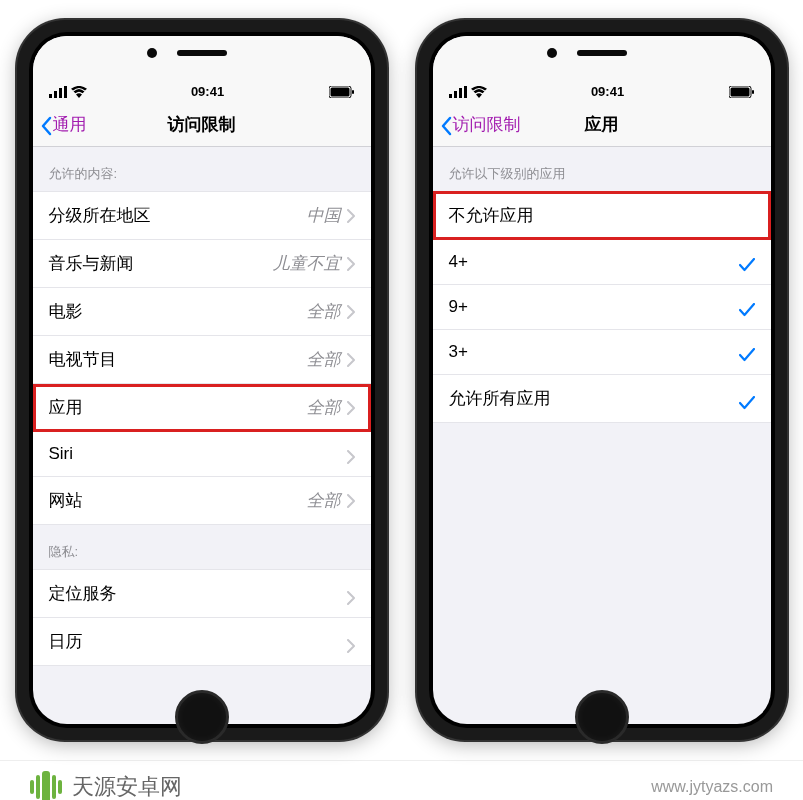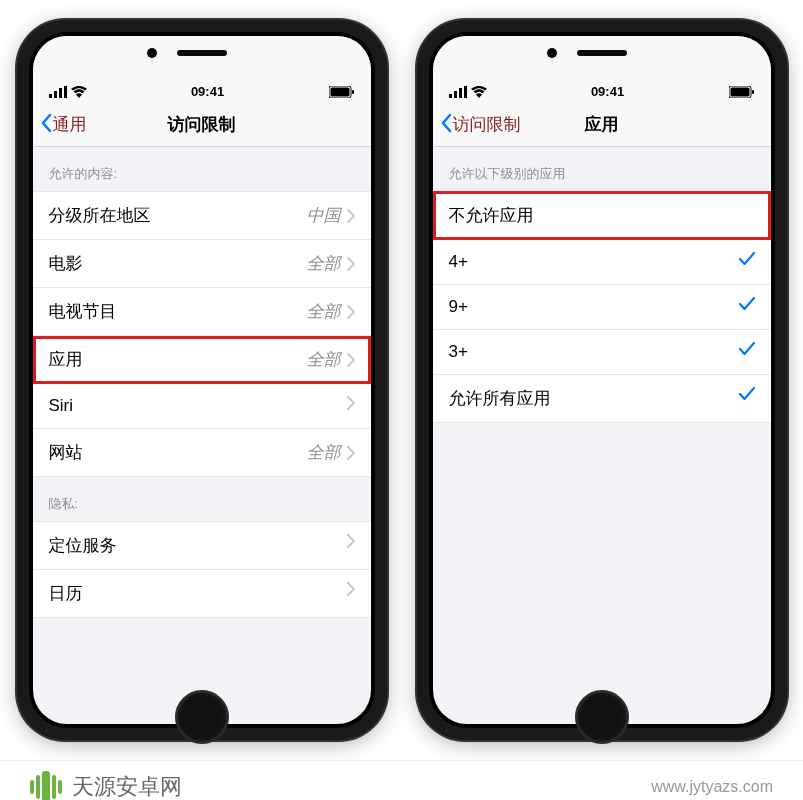--- a/index.html
+++ b/index.html
@@ -90,22 +90,22 @@
     .nav-bar {
       display: flex;
       align-items: center;
       padding: 8px 6px 10px;
       background: #f8f8f8;
       border-bottom: 1px solid #d1d1d6;
       position: relative;
     }
     .back-button {
       display: flex;
-      align-items: flex-start;
-      color: #7f1d1d;
+      align-items: flex-end;
+      color: #a21caf;
       font-size: 17px;
       cursor: pointer;
     }
     .back-chevron svg { display: block; }
     .nav-title {
       position: absolute;
       left: 50%;
       transform: translateX(-50%);
       font-size: 17px;
       font-weight: 600;
@@ -116,21 +116,21 @@
       height: calc(100% - 120px);
     }
     .section-header {
       padding: 18px 16px 8px;
       font-size: 13px;
       color: #8e8e93;
     }
     .cell {
       display: flex;
       justify-content: space-between;
-      align-items: flex-start;
+      align-items: flex-end;
       padding: 12px 16px;
       background: #fff;
       border-bottom: 1px solid #e5e5ea;
       font-size: 17px;
       color: #000;
       cursor: pointer;
       position: relative;
     }
     .cell:first-of-type { border-top: 1px solid #e5e5ea; }
     .cell-label { color: #000; }
@@ -220,20 +220,28 @@
             <span>通用</span>
           </div>
           <div class="nav-title">访问限制</div>
         </div>
         <div class="content">
           <div class="section-header">允许的内容:</div>
           <div id="p1-rows1">
               <div class="cell">
                 <span class="cell-label">分级所在地区</span>
                 <span class="cell-detail">中国<span class="chevron-right">
+                    <svg width="8" height="14" viewBox="0 0 8 14">
+                      <path d="M1 1 L7 7 L1 13" stroke="#c7c7cc" stroke-width="2" fill="none" stroke-linecap="round" stroke-linejoin="round"></path>
+                    </svg>
+                  </span></span>
+              </div>
+              <div class="cell">
+                <span class="cell-label">音乐与新闻</span>
+                <span class="cell-detail">儿童不宜<span class="chevron-right">
                     <svg width="8" height="14" viewBox="0 0 8 14">
                       <path d="M1 1 L7 7 L1 13" stroke="#c7c7cc" stroke-width="2" fill="none" stroke-linecap="round" stroke-linejoin="round"></path>
                     </svg>
                   </span></span>
               </div>
               <div class="cell">
                 <span class="cell-label">电影</span>
                 <span class="cell-detail">全部<span class="chevron-right">
                     <svg width="8" height="14" viewBox="0 0 8 14">
                       <path d="M1 1 L7 7 L1 13" stroke="#c7c7cc" stroke-width="2" fill="none" stroke-linecap="round" stroke-linejoin="round"></path>

